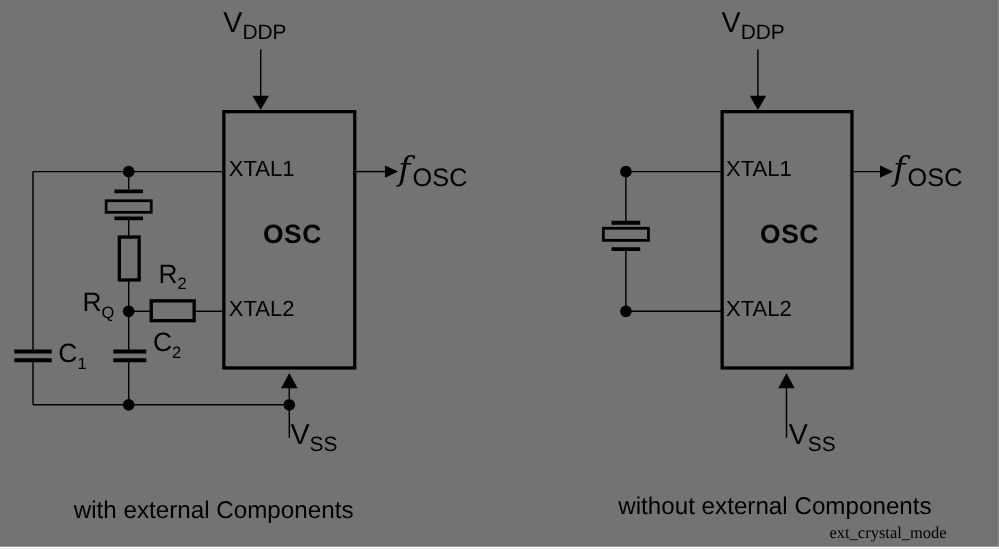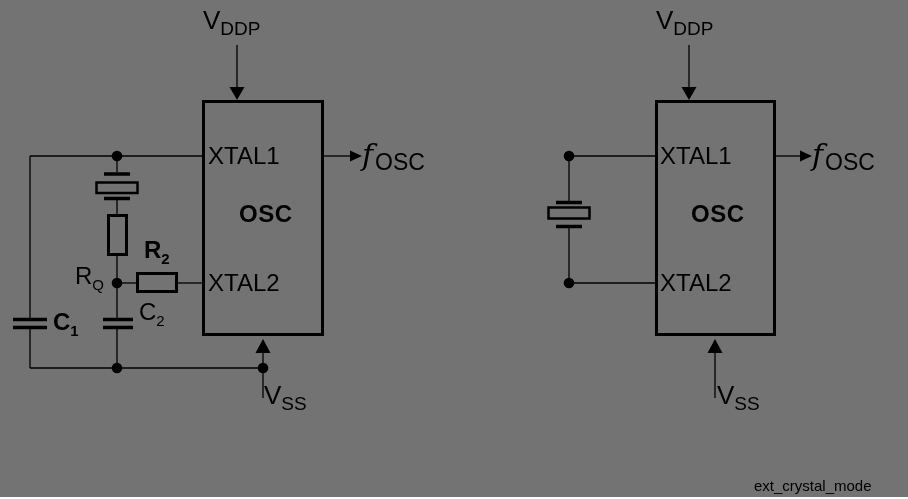--- a/index.html
+++ b/index.html
@@ -17,21 +17,21 @@
   }
   svg.wiring{position:absolute;left:0;top:0;}
   .lbl{
     position:absolute;
     line-height:1;
     white-space:nowrap;
     color:#000;
   }
   .vlabel{font-size:26px;}
   .vlabel .sub{font-size:19px;position:relative;top:6px;}
-  .pin-label{font-size:24px;}
+  .pin-label{font-size:20px;}
   .osc-label{font-size:24px;font-weight:bold;letter-spacing:0.5px;}
   .comp-label{font-size:24px;}
   .comp-label .sub{font-size:15px;position:relative;top:6px;}
   .fosc .f{font-family:"DejaVu Serif", serif;font-style:italic;font-size:30px;}
   .fosc .sub{font-size:23px;position:relative;top:5px;padding-left:2px;}
   .caption{font-size:22px;}
   .footnote{font-size:15px;}
 </style>
 </head>
 <body>
@@ -124,33 +124,35 @@
 
   <div class="lbl vlabel" style="left:203px;top:7px;"><span>V</span><span class="sub">DDP</span></div>
 
   <div class="lbl pin-label" style="left:208px;top:144px;">XTAL1</div>
   <div class="lbl osc-label" style="left:239px;top:202px;">OSC</div>
   <div class="lbl pin-label" style="left:208px;top:271px;">XTAL2</div>
 
   <div class="lbl fosc" style="left:362px;top:140px;"><span class="f">f</span><span class="sub">OSC</span></div>
 
   <div class="lbl comp-label" style="left:75px;top:220px;margin-top:44px;"><span>R</span><span class="sub">Q</span></div>
-  <div class="lbl comp-label" style="left:144px;top:238px;font-weight:bold;"><span>R</span><span class="sub">2</span></div>
-  <div class="lbl comp-label" style="left:53px;top:310px;font-weight:bold;"><span>C</span><span class="sub">1</span></div>
+  <div class="lbl comp-label" style="left:144px;top:238px;"><span>R</span><span class="sub">2</span></div>
+  <div class="lbl comp-label" style="left:53px;top:310px;"><span>C</span><span class="sub">1</span></div>
   <div class="lbl comp-label" style="left:139px;top:300px;"><span>C</span><span class="sub">2</span></div>
 
   <div class="lbl vlabel" style="left:264px;top:382px;"><span>V</span><span class="sub">SS</span></div>
 
+  <div class="lbl caption" style="left:67px;top:453px;">with external Components</div>
 
   <div class="lbl vlabel" style="left:656px;top:7px;"><span>V</span><span class="sub">DDP</span></div>
 
   <div class="lbl pin-label" style="left:660px;top:144px;">XTAL1</div>
   <div class="lbl osc-label" style="left:691px;top:202px;">OSC</div>
   <div class="lbl pin-label" style="left:660px;top:271px;">XTAL2</div>
 
   <div class="lbl fosc" style="left:812px;top:140px;"><span class="f">f</span><span class="sub">OSC</span></div>
 
   <div class="lbl vlabel" style="left:717px;top:382px;"><span>V</span><span class="sub">SS</span></div>
 
+  <div class="lbl caption" style="left:562px;top:449px;">without external Components</div>
 
-  <div class="lbl footnote" style="left:754px;top:478px;">ext_crystal_mode</div>
+  <div class="lbl footnote" style="left:754px;top:478px;font-family:Liberation Serif, serif;">ext_crystal_mode</div>
 
 </div>
 
 </body></html>

